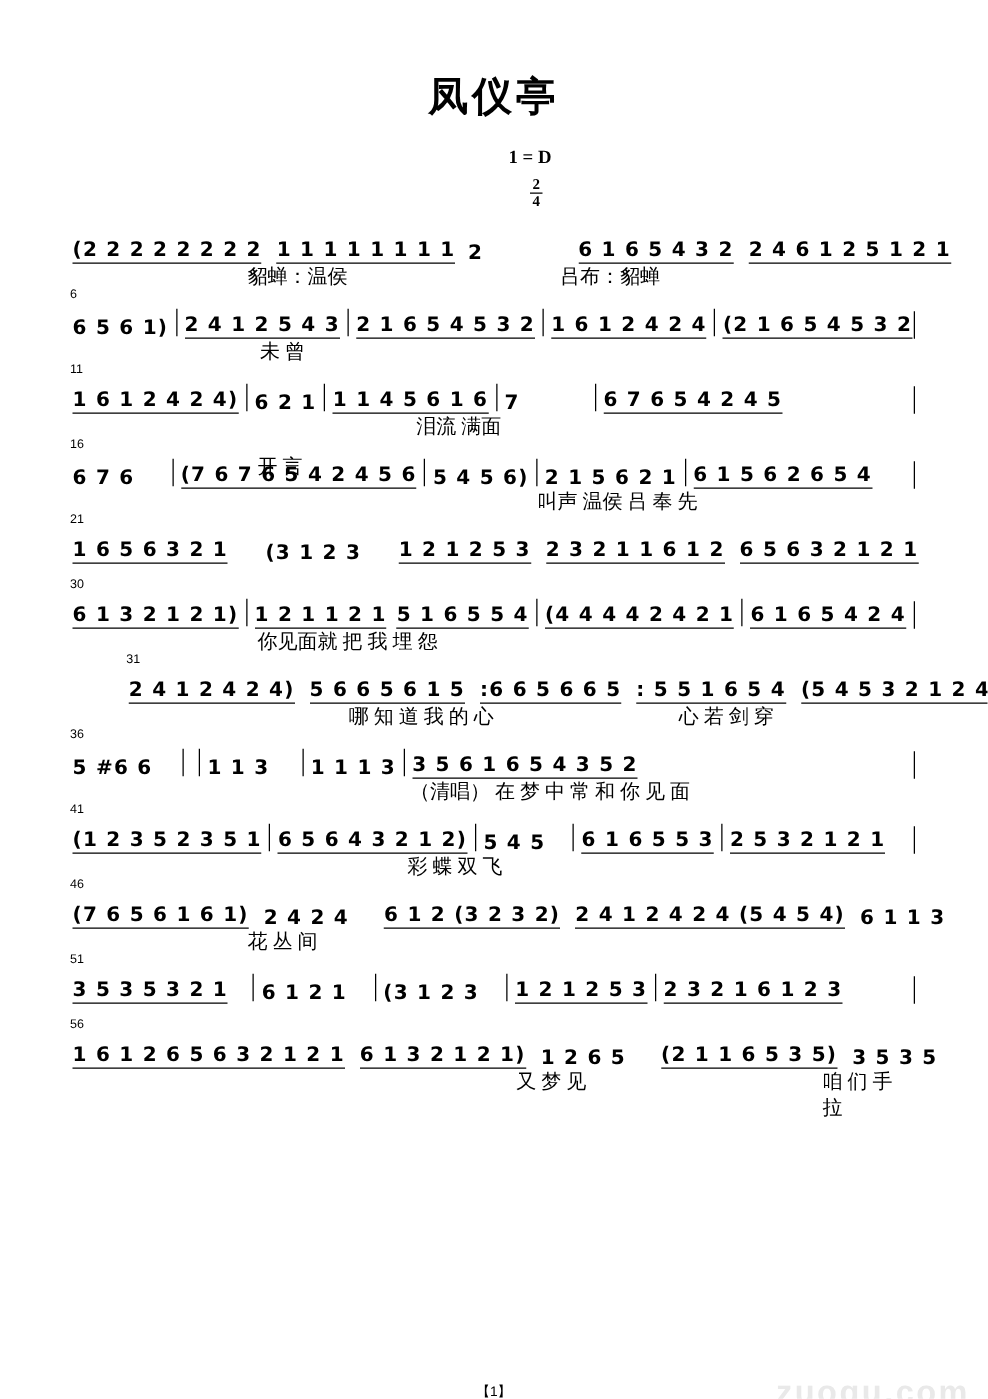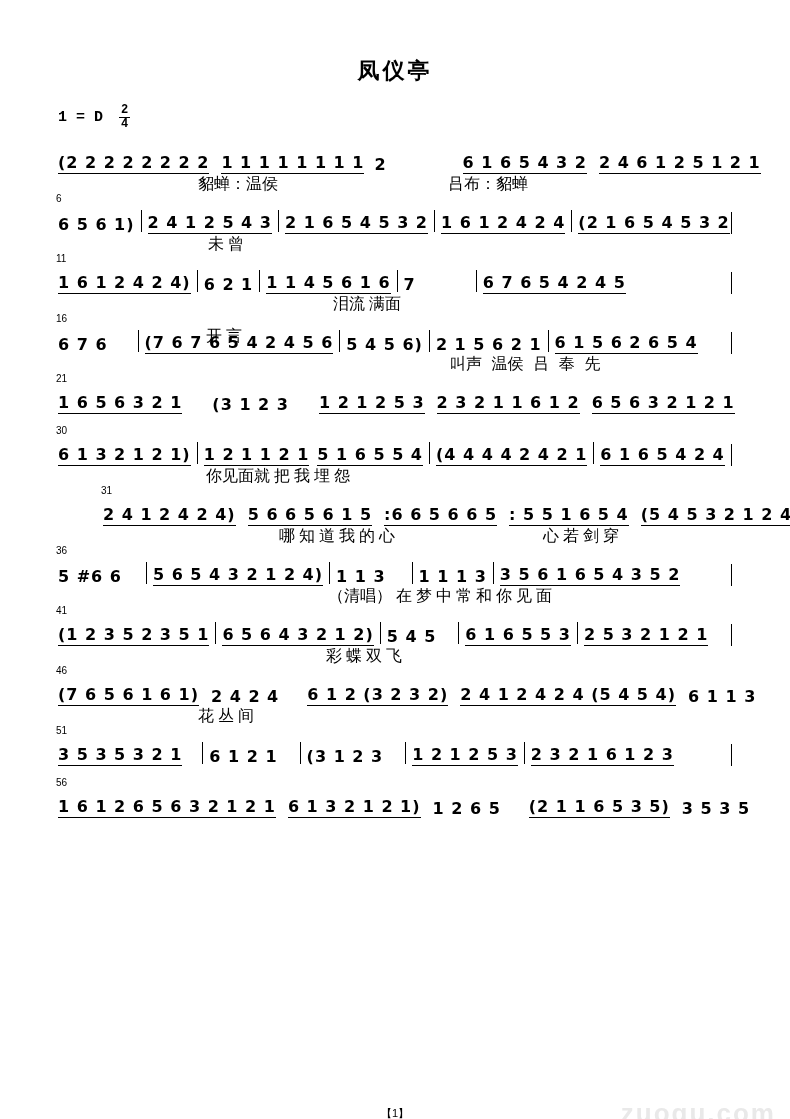--- a/index.html
+++ b/index.html
@@ -12,41 +12,42 @@
     overflow:hidden;
   }
   .sheet{
     position:relative;
     width:790px;height:1119px;
   }
   
   .title{
     text-align:center;
     font-family:"DejaVu Sans", sans-serif;
-    font-size:22px;
+    font-size:32px;
     font-weight:700;
     letter-spacing:3px;
     margin-top:56px;
   }
   .subtitle{
     text-align:center;
     font-family:"DejaVu Sans", sans-serif;
     font-size:13px;
     margin-top:10px;
     letter-spacing:1px;
   }
   .keyline{
     margin-top:18px;
     margin-left:58px;
-    font-family:Liberation Mono, monospace;
+    font-family:Liberation Serif, serif;
     font-size:15px;
     font-weight:700;
     display:flex;
     align-items:center;
     gap:6px;
+    flex-direction:column;
   }
   .frac{
     display:inline-block;
     text-align:center;
     font-size:12px;
     line-height:1.05;
     font-weight:700;
     margin-left:10px;
   }
   .frac .num{display:block;border-bottom:1.6px solid #000;padding:0 2px;}
@@ -203,21 +204,21 @@
         <span class="cell ul">(7 6 7 6 5 4 2 4 5 6</span>
         <span class="bar"></span>
         <span class="cell">5  4  5   6)</span>
         <span class="bar"></span>
         <span class="cell">2 1   5 6 2 1</span>
         <span class="bar"></span>
         <span class="cell ul">6 1 5 6 2 6 5 4</span>
         <span class="endbar"></span>
       </div>
       <div class="lyricrow">
-        <span style="left:392px;font-family:Liberation Mono, monospace;">叫声    温侯      吕    奉    先</span>
+        <span style="left:372px;">叫声    温侯      吕    奉    先</span>
       </div>
     </div>
 
     <div class="sysrow" style="margin-top:12px;">
       <span class="measnum">21</span>
       <div class="staff">
         <span class="cell ul">1 6 5 6 3 2 1</span>
         <span class="bar" style="margin-left:24px;"></span>
         <span class="cell">(3  1  2  3</span>
         <span class="bar" style="margin-left:24px;"></span>
@@ -267,21 +268,20 @@
         <span style="left:148px;padding-left:28px;">哪 知 道 我 的 心</span>
         <span style="left:440px;">心 若 剑 穿</span>
       </div>
     </div>
 
     <div class="sysrow" style="margin-top:12px;">
       <span class="measnum">36</span>
       <div class="staff">
         <span class="cell">5    #6    6</span>
         <span class="bar" style="margin-left:24px;"></span>
-        <span class="cell ul">5 6 5 4 3 2 1 2 4)</span>
         <span class="bar"></span>
         <span class="cell">1  1    3</span>
         <span class="bar" style="margin-left:26px;"></span>
         <span class="cell">1 1 1    3</span>
         <span class="bar"></span>
         <span class="cell ul">3 5 6 1 6 5 4 3 5 2</span>
         <span class="endbar"></span>
       </div>
       <div class="lyricrow">
         <span style="left:270px;">（清唱） 在 梦 中  常 和 你 见  面</span>
@@ -350,20 +350,24 @@
         <span class="bar"></span>
         <span class="cell ul">6 1 3 2  1 2 1)</span>
         <span class="bar"></span>
         <span class="cell">1   2  6    5</span>
         <span class="bar" style="margin-left:22px;"></span>
         <span class="cell ul">(2 1 1 6 5 3 5)</span>
         <span class="bar"></span>
         <span class="cell">3   5  3   5</span>
         <span class="endbar"></span>
       </div>
+      <div class="lyricrow">
+        <span style="left:355px;">又  梦 见</span>
+        <span style="left:600px;">咱 们 手 拉</span>
+      </div>
     </div>
 
   </div>
 
   <div class="pagenum">【1】</div>
 
   <div class="wm">zuoqu.com</div>
 
 </div>
 

